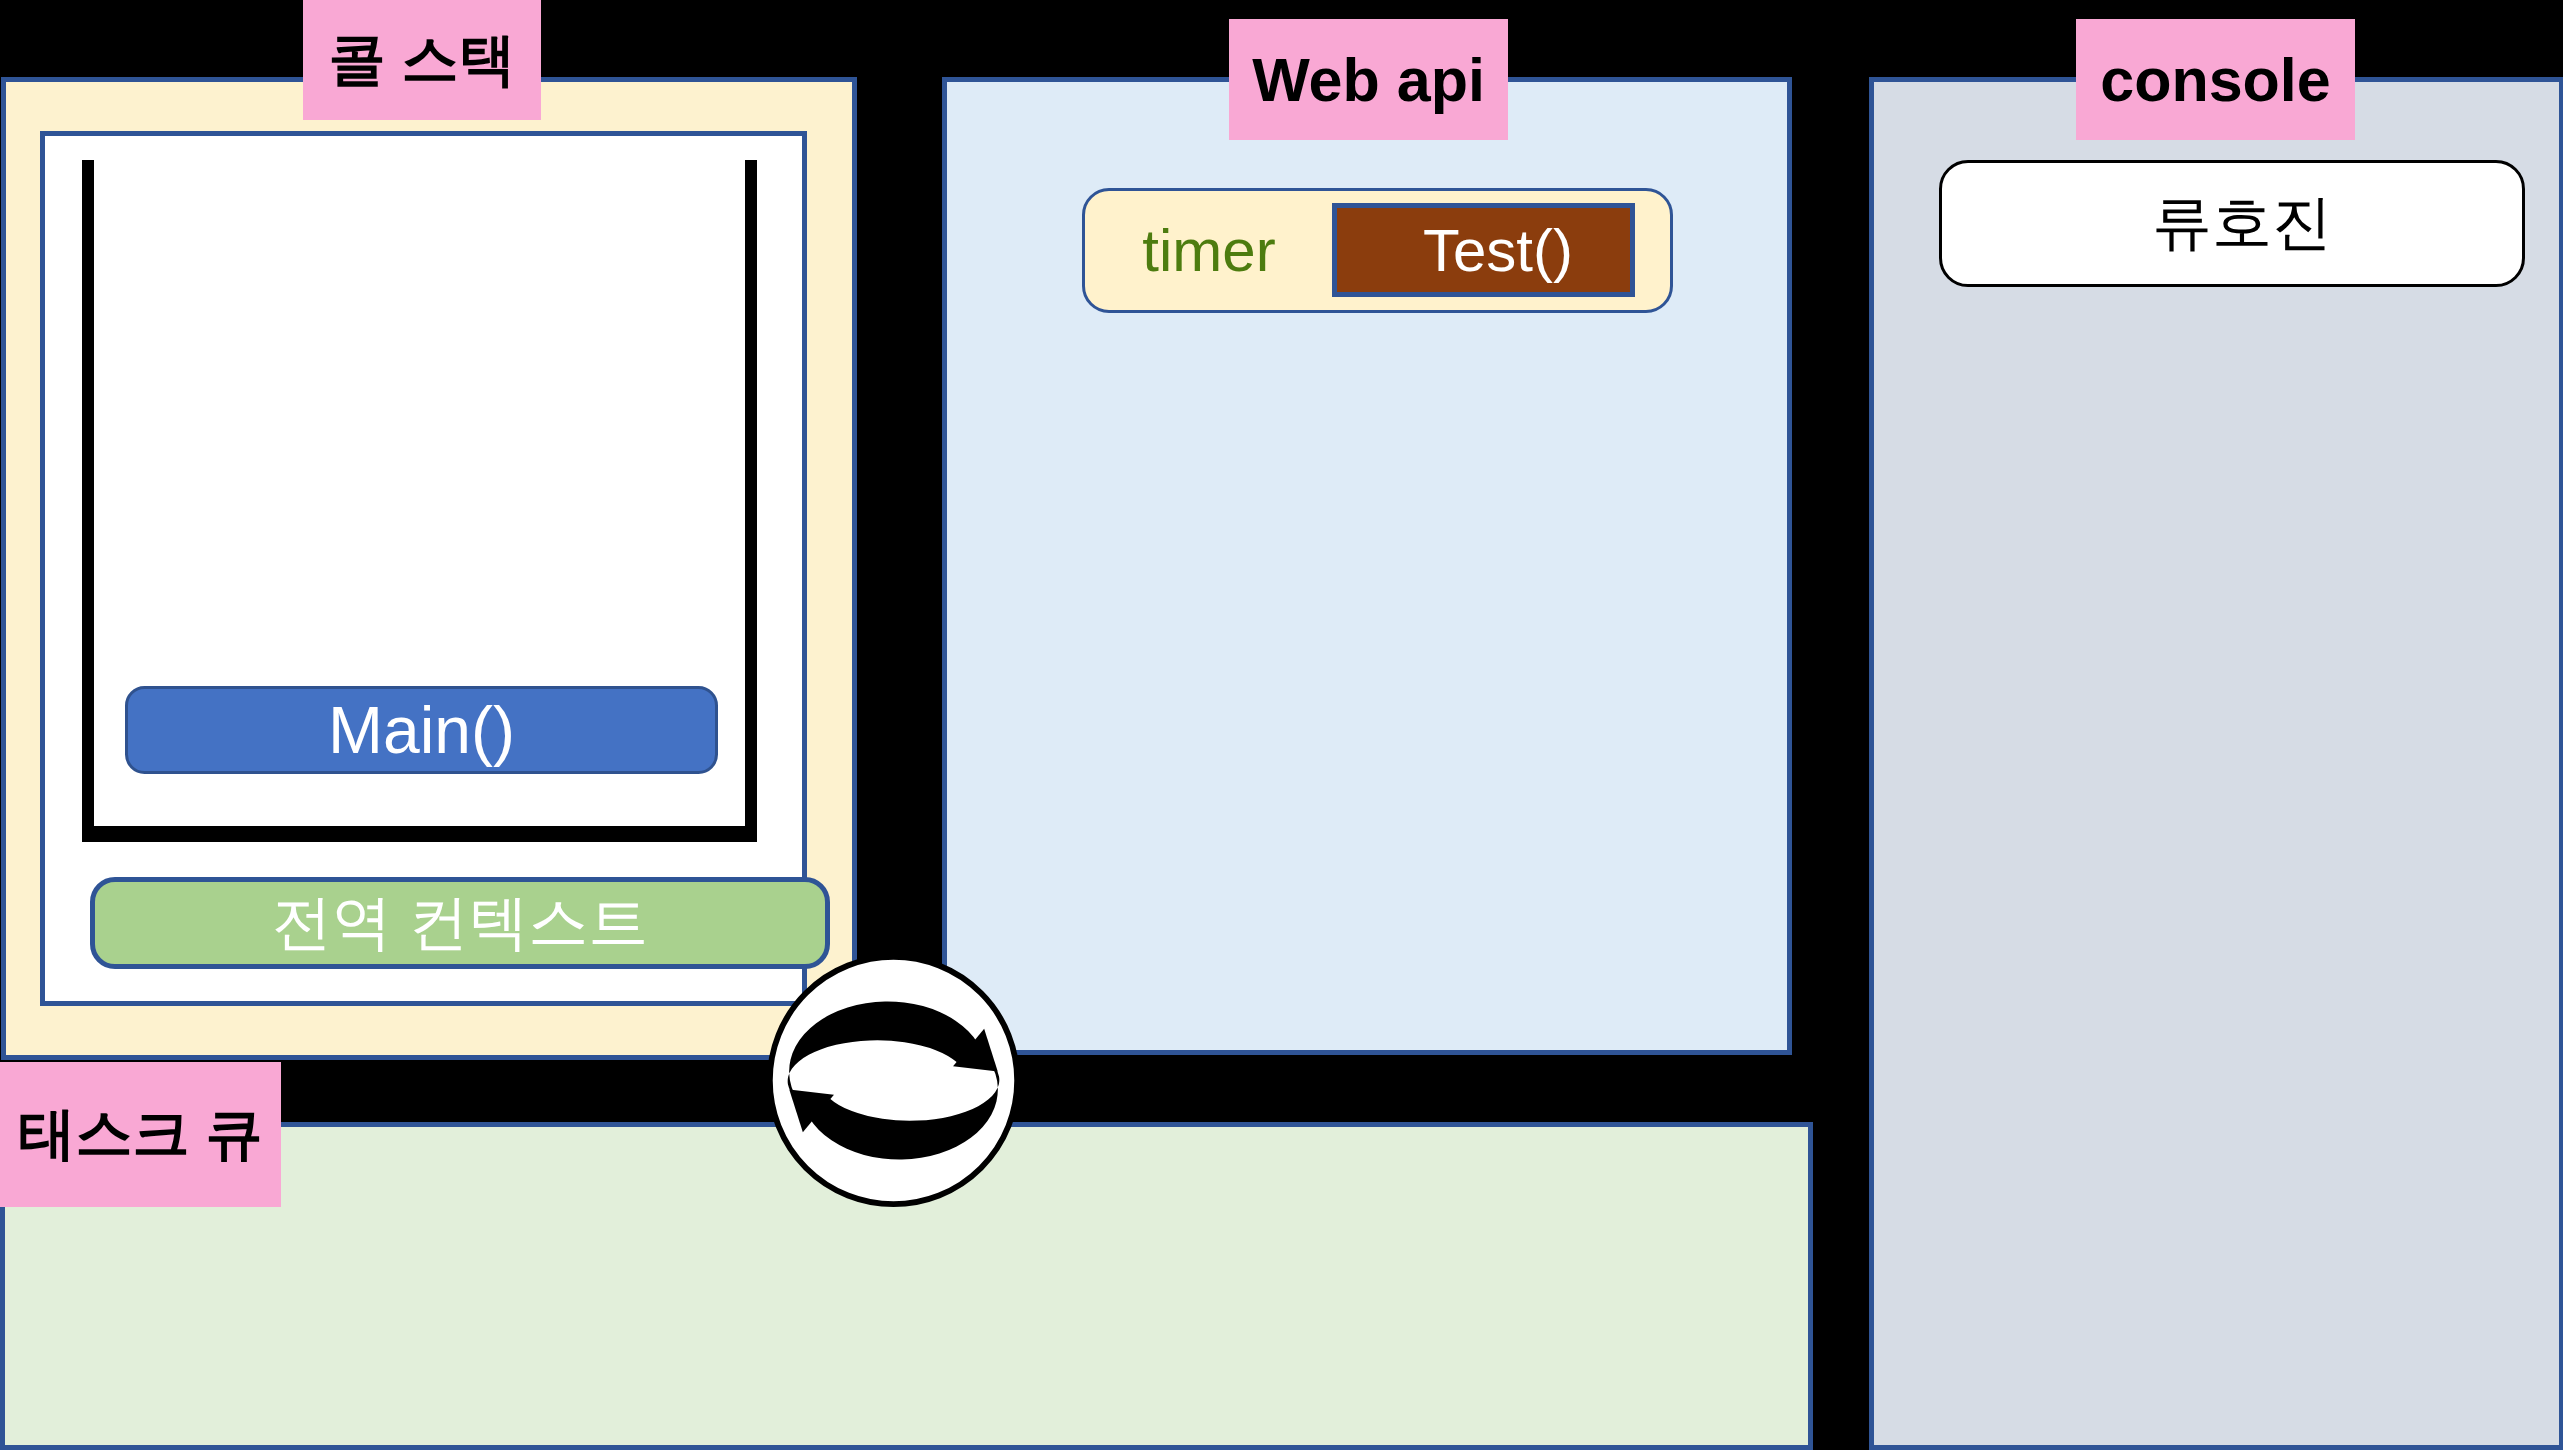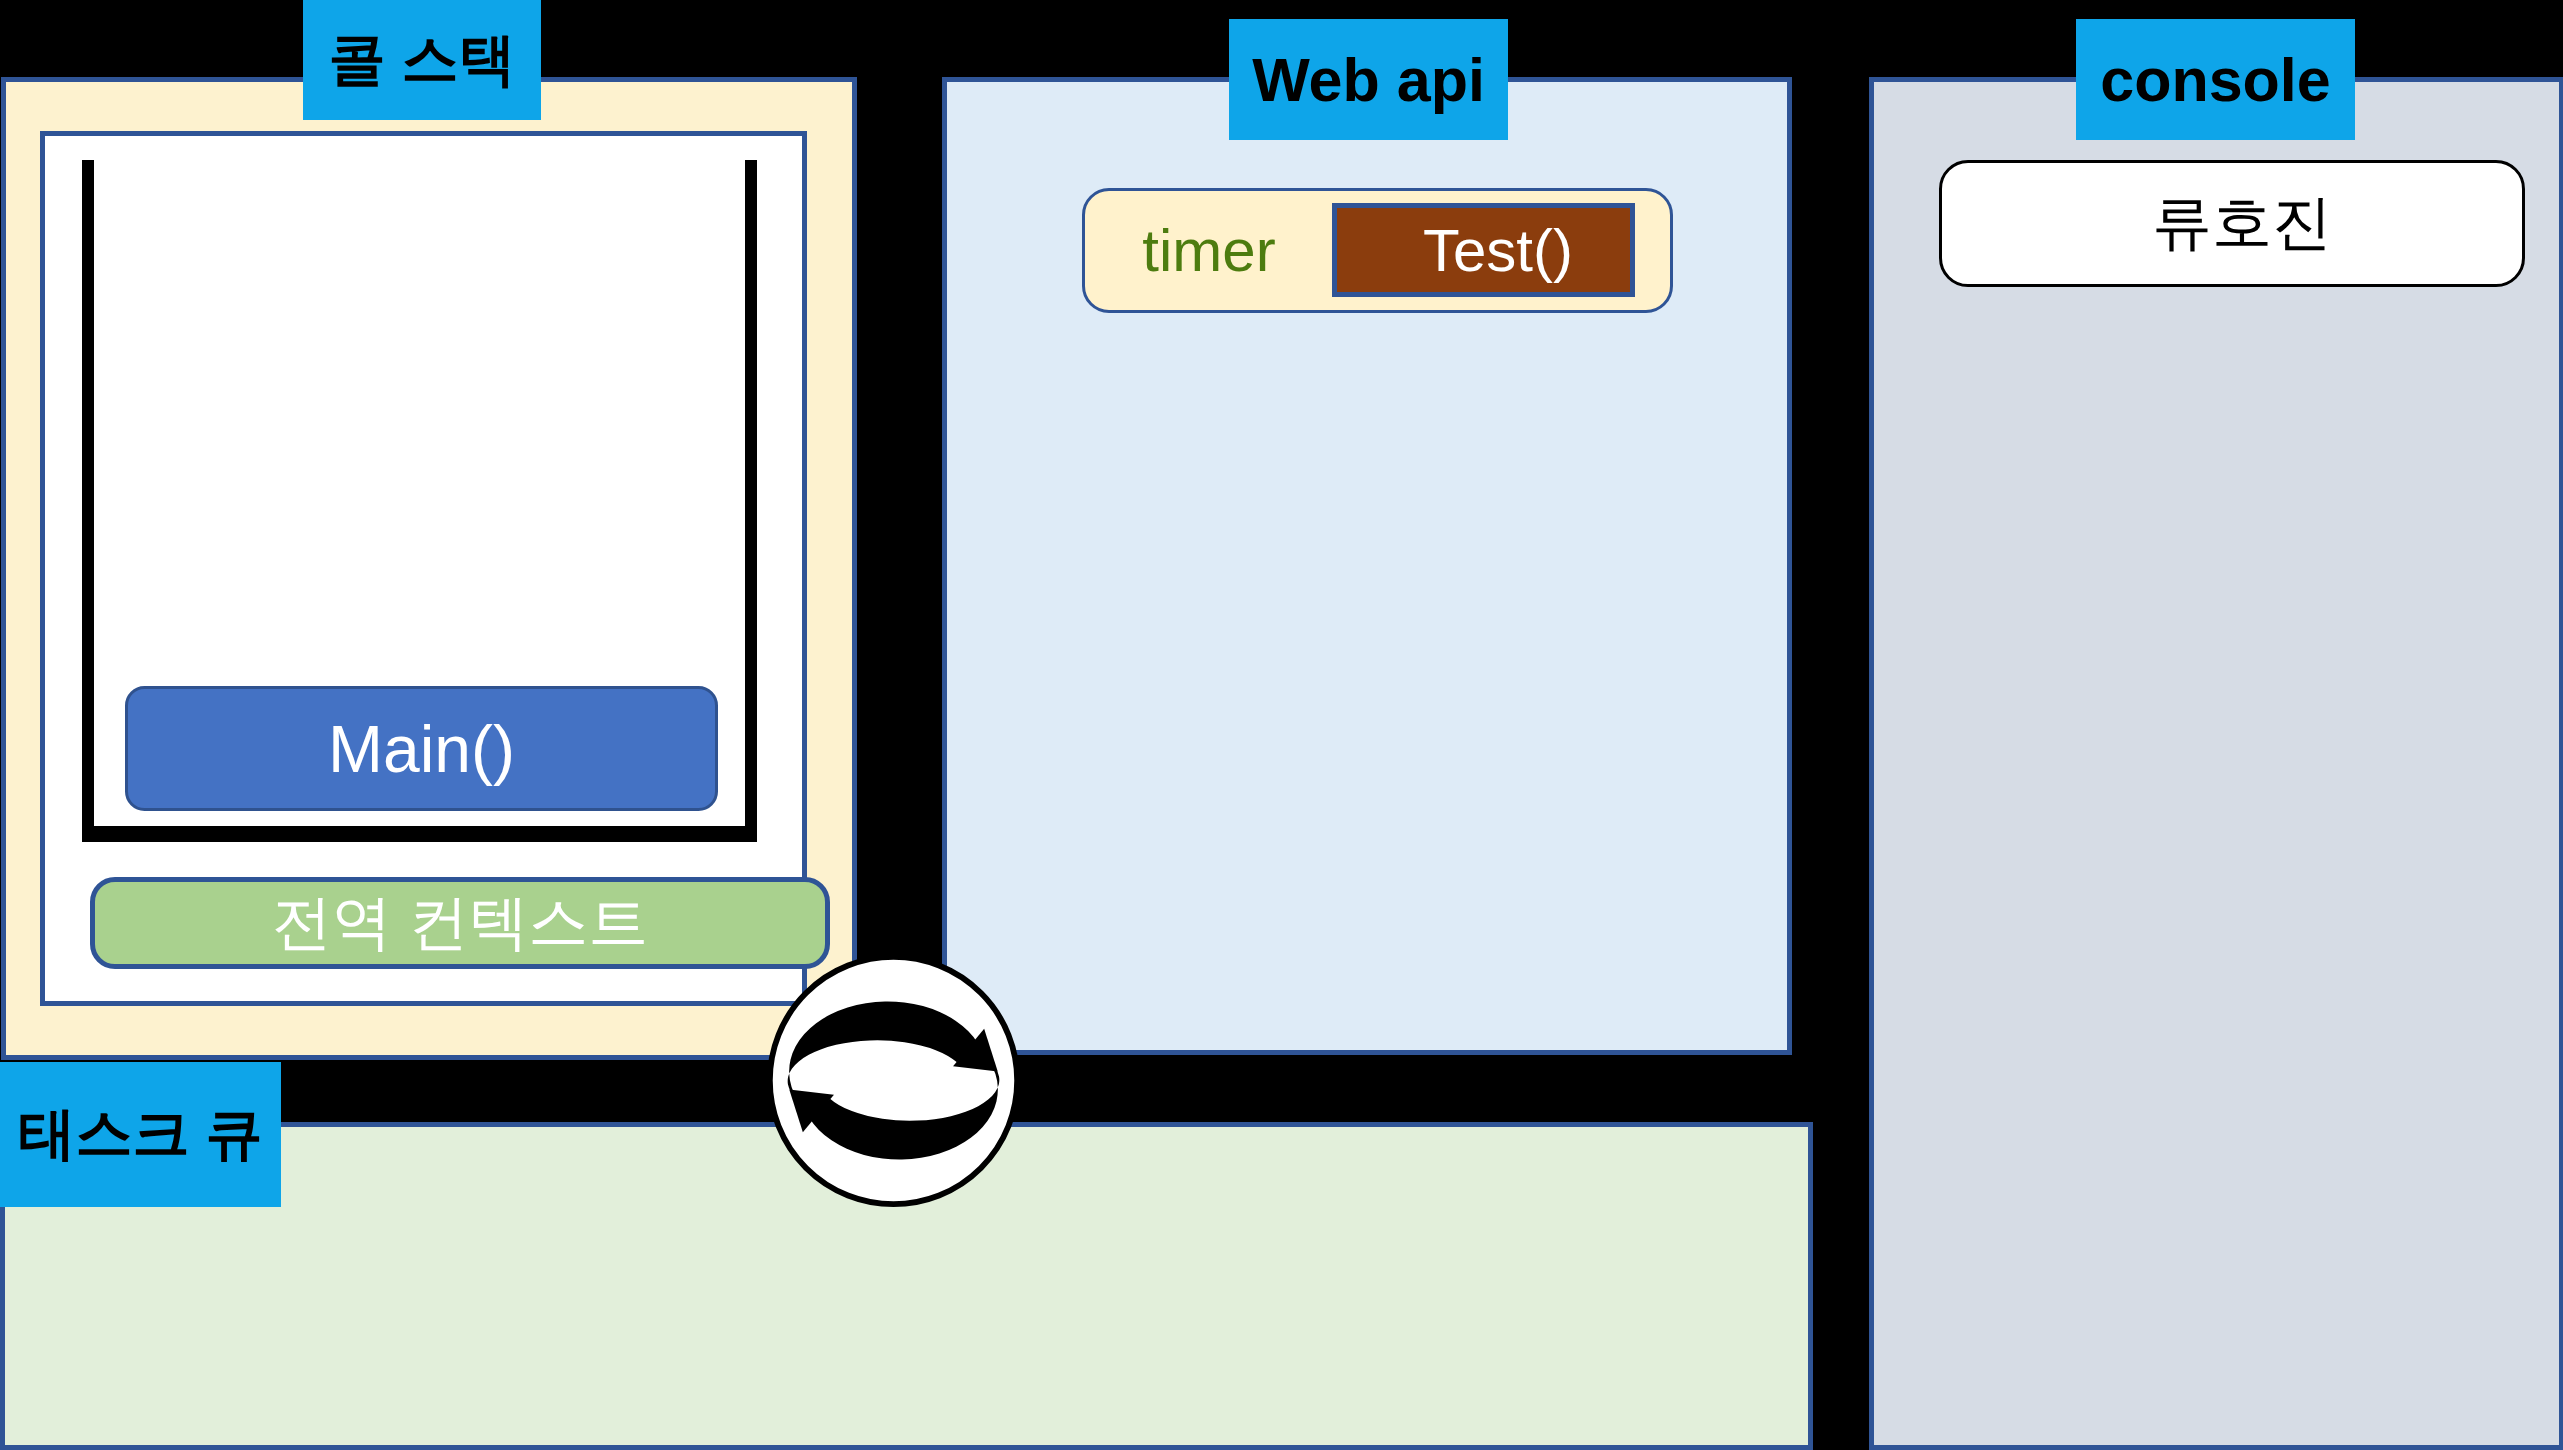--- a/index.html
+++ b/index.html
@@ -13,31 +13,31 @@
   .abs{position:absolute;box-sizing:border-box;}
   .panel{border:5.8px solid #2F5496;}
   .panel-callstack{left:1.3px;top:77px;width:856px;height:983px;background:#FDF2CF;}
   .inner-box{left:40px;top:131px;width:767px;height:875px;background:#FFFFFF;border:5.8px solid #2F5496;}
   .stack-wall{background:#000;}
   .stack-wall-left{left:82px;top:160px;width:11.7px;height:681px;}
   .stack-wall-right{left:745px;top:160px;width:11.7px;height:681px;}
   .stack-wall-bottom{left:82px;top:826px;width:675px;height:15.6px;}
   .flex-center{display:flex;align-items:center;justify-content:center;}
   .frame-main{
-    left:125px;top:686px;width:593px;height:125px;
+    left:125px;top:686px;width:593px;height:88px;
     background:#4472C4;border:3.9px solid #2F528F;border-radius:19.5px;
     color:#FFFFFF;font-size:66px;font-weight:300;
   }
   .global-context{
     left:90px;top:877px;width:740px;height:92px;
     background:#A9D18E;border:5.8px solid #2F5496;border-radius:25px;
     color:#FFFFFF;font-size:60px;font-weight:300;
   }
   .header-label{
-    background:#0ea5e9;color:#000000;
+    background:#f9a8d4;color:#000000;
     font-weight:700;font-size:57px;
   }
   .label-callstack{left:303px;top:0px;width:238px;height:120px;}
   .label-webapi{left:1229px;top:19px;width:279px;height:121px;font-size:61px;}
   .label-console{left:2076px;top:19px;width:279px;height:121px;font-size:61px;}
   .label-taskqueue{left:0px;top:1062px;width:281px;height:145px;}
   .panel-webapi{left:942px;top:77px;width:850px;height:978px;background:#DEEBF7;}
   .timer-box{
     left:1082px;top:188px;width:591px;height:125px;
     background:#FFF2CC;border:3.9px solid #2F5496;border-radius:27px;

